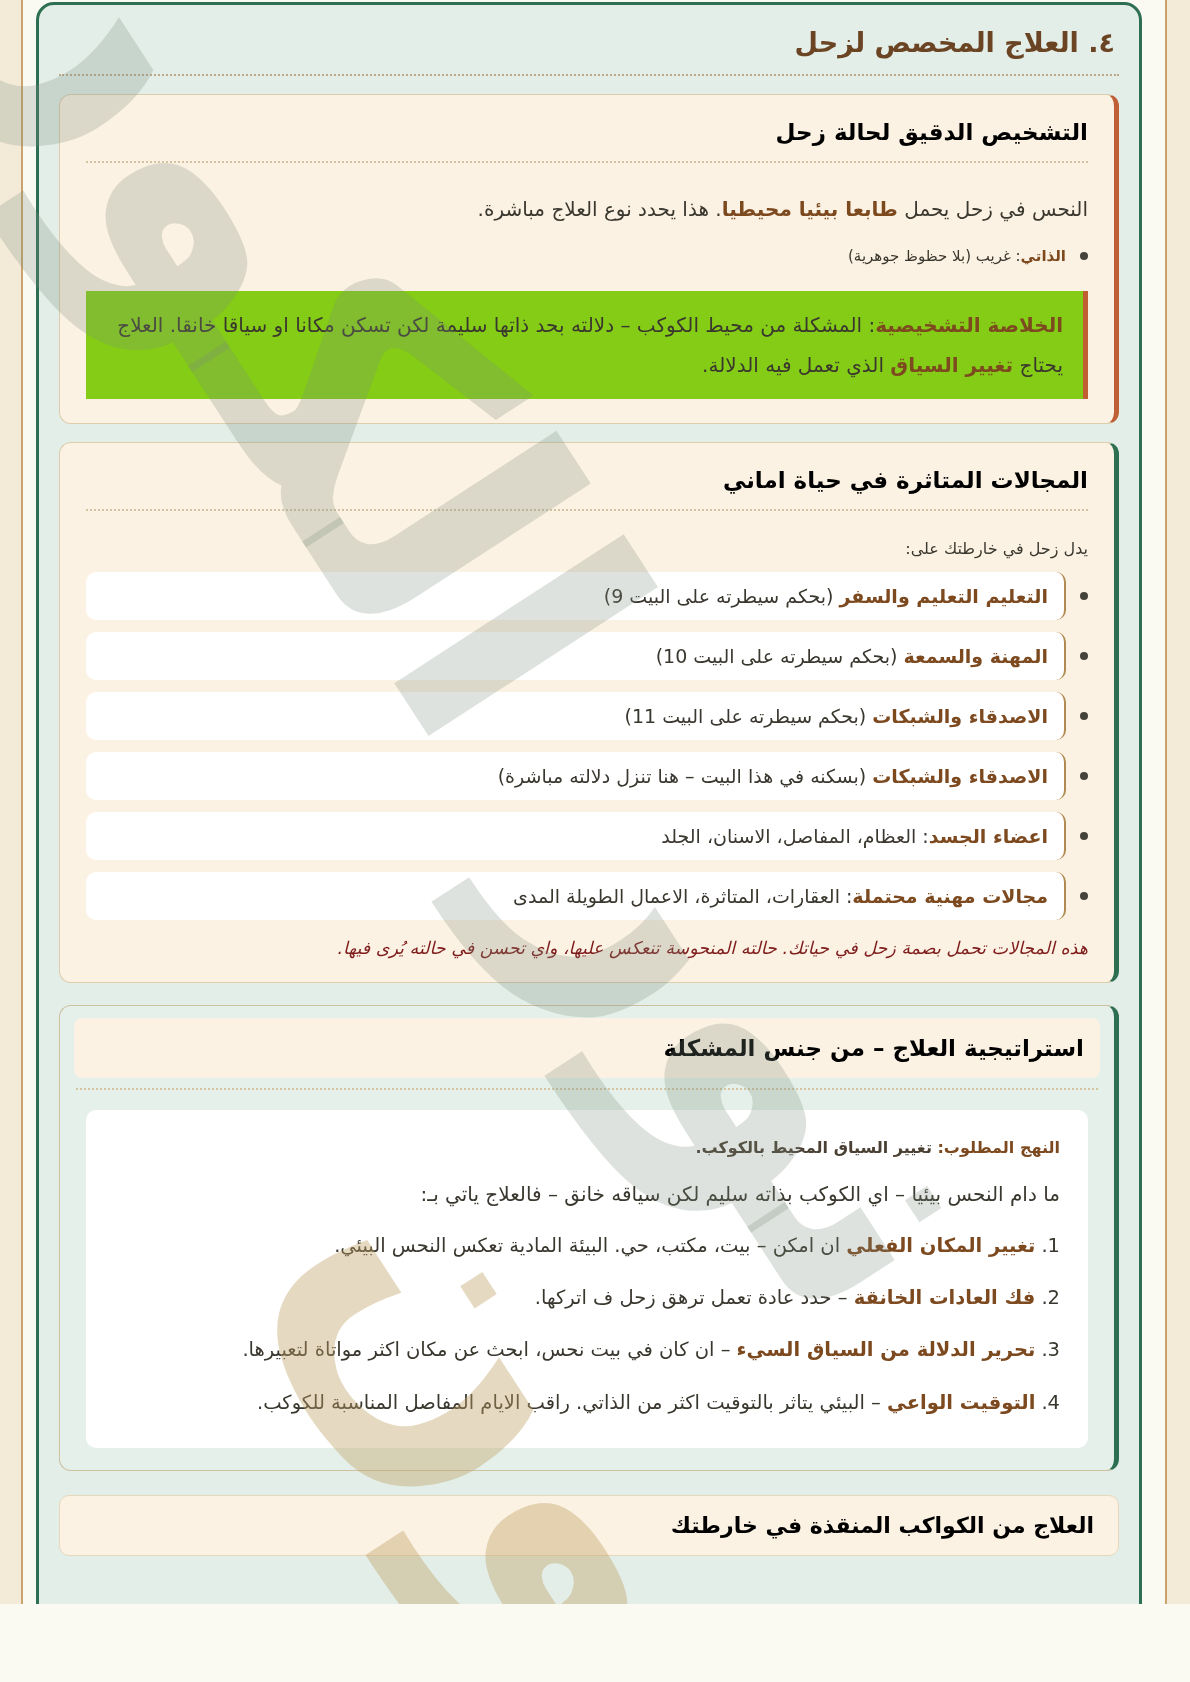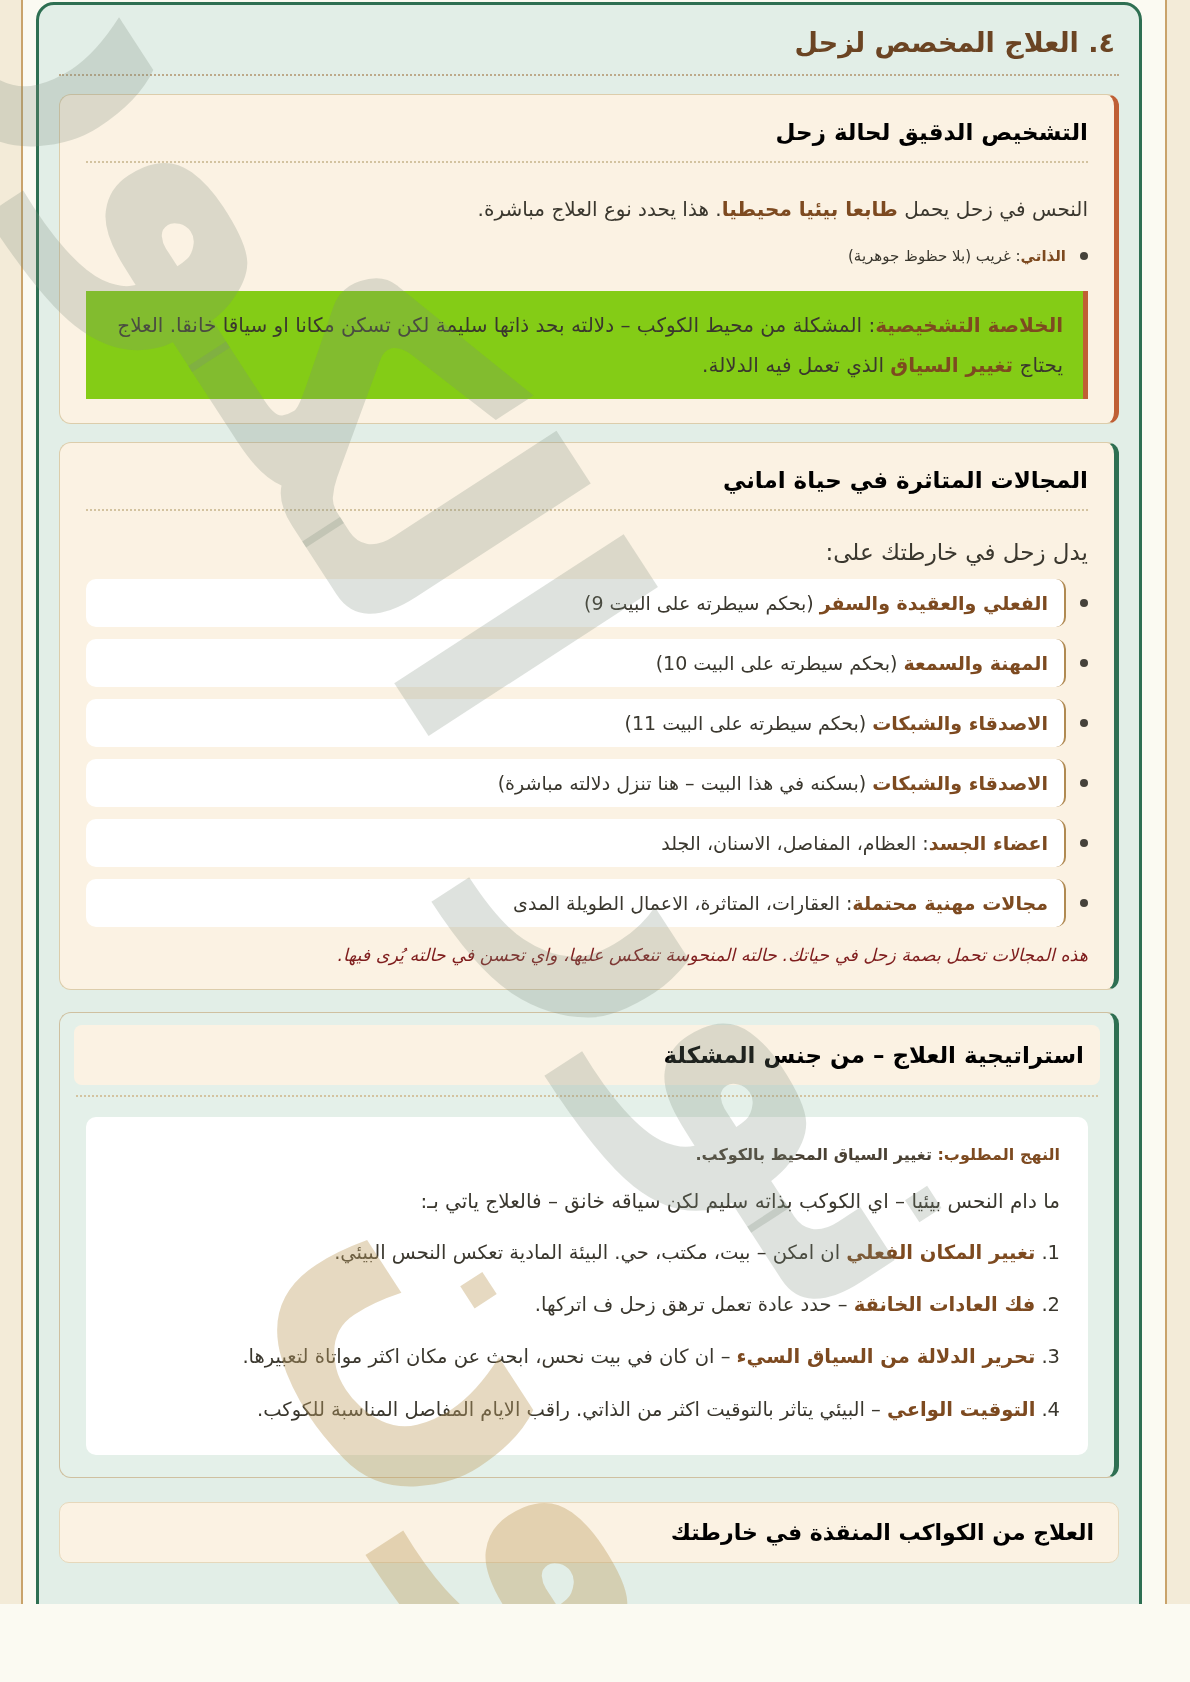--- a/index.html
+++ b/index.html
@@ -58,21 +58,21 @@
   .intro { margin-top: 30px; font-size: 20px; color: #3a372e; line-height: 1.6; }
   .intro .b, .bullet-line .b, .callout .b, .row-box .b, .step .b { font-weight: bold; color: #7d4a20; }
   .bullet-line { margin-top: 22px; display: flex; align-items: center; font-size: 15px; color: #3a372e; }
   .dot { width: 8px; height: 8px; border-radius: 50%; background: #45423a; flex: 0 0 auto; margin-left: 14px; }
   .callout {
     margin-top: 26px; background: #84cc16; border-right: 5px solid #c05f33;
     padding: 14px 20px; font-size: 20px; line-height: 2; color: #3a372e;
   }
 
   
-  .lead { margin-top: 28px; font-size: 23px; color: #3a372e; }
+  .lead { margin-top: 28px; font-size: 16px; color: #3a372e; }
   .row { display: flex; align-items: center; margin-top: 12px; }
   .rows { margin-top: 14px; }
   .row-box {
     flex: 1; background: #ffffff; border-radius: 10px;
     border-right: 2.5px solid #b08a52;
     padding: 13px 16px; font-size: 19px; color: #3a372e;
   }
   .footnote { margin-top: 18px; font-style: italic; font-size: 17.5px; color: #7f1d1d; }
 
   
@@ -140,21 +140,21 @@
     </div>
 
     <div class="card accent-green">
       <div class="card-title">المجالات المتاثرة في حياة اماني</div>
       <hr class="card-sep">
       <p class="lead">يدل زحل في خارطتك على:</p>
 
       <div class="rows">
         <div class="row">
           <span class="dot"></span>
-          <div class="row-box"><span class="b">الفعلي والعقيدة والسفر</span><span> (بحكم سيطرته على البيت 9)</span></div>
+          <div class="row-box"><span class="b">التعليم التعليم والسفر</span><span> (بحكم سيطرته على البيت 9)</span></div>
         </div>
         <div class="row">
           <span class="dot"></span>
           <div class="row-box"><span class="b">المهنة والسمعة</span><span> (بحكم سيطرته على البيت 10)</span></div>
         </div>
         <div class="row">
           <span class="dot"></span>
           <div class="row-box"><span class="b">الاصدقاء والشبكات</span><span> (بحكم سيطرته على البيت 11)</span></div>
         </div>
         <div class="row">

